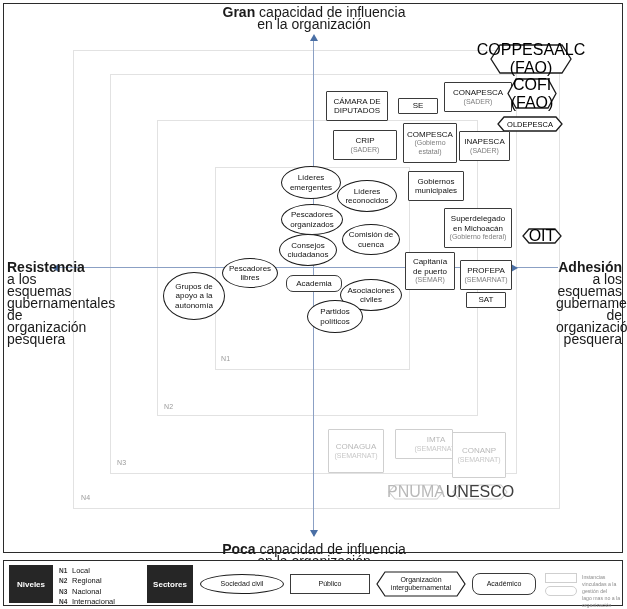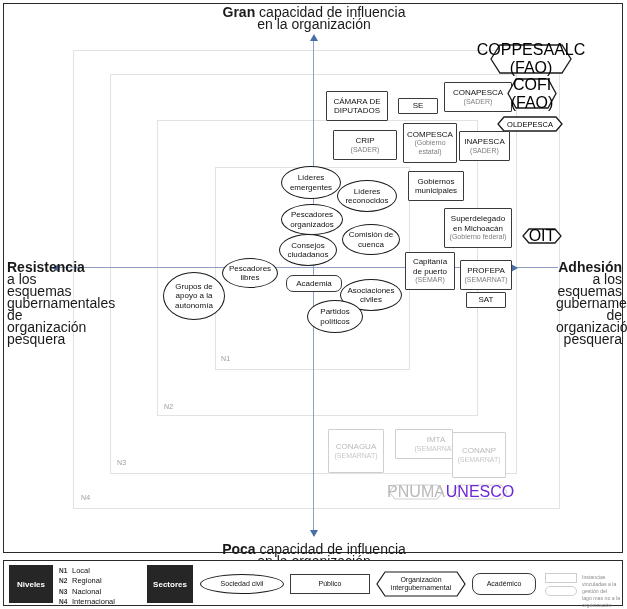--- a/index.html
+++ b/index.html
@@ -259,21 +259,21 @@
     <div class="hexlabel">
       <div class="ttl" style="color:#b9b9b9;">PNUMA</div>
     </div>
   </div>
 
   <div class="hexwrap" style="left:452px;top:484px;width:56px;height:16px;">
     <svg width="56" height="16" viewBox="0 0 56 16">
       <polygon points="7,1 49,1 55,8 49,15 7,15 1,8" fill="#fff" stroke="#cfcfcf" stroke-width="1.1"></polygon>
     </svg>
     <div class="hexlabel">
-      <div class="ttl" style="color:#6d28d9;">UNESCO</div>
+      <div class="ttl" style="color:#404040;">UNESCO</div>
     </div>
   </div>
 
   <div id="legend">
 
     <div class="leg-block" style="left:5px;top:4px;width:44px;height:38px;">
       <span>Niveles</span>
     </div>
 
     <div class="niv-list" style="left:55px;top:5px;">

